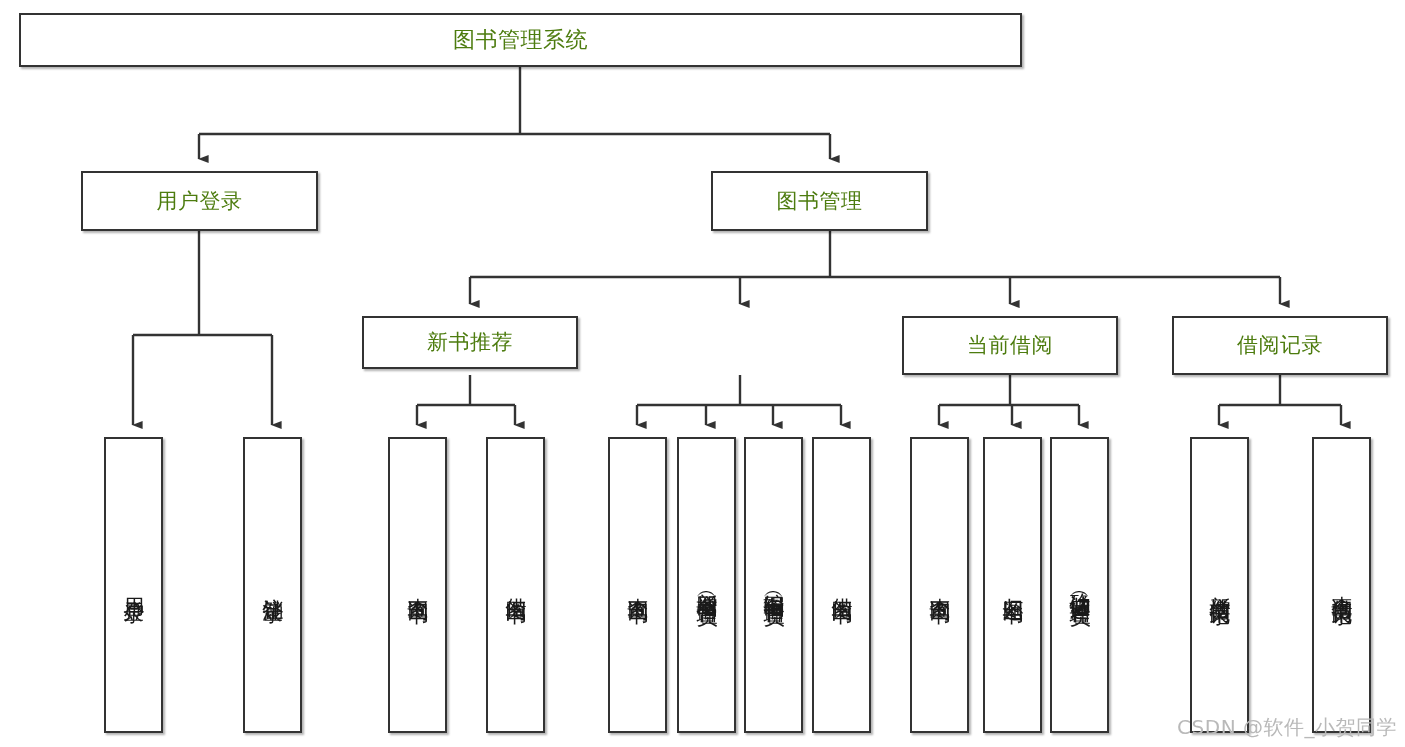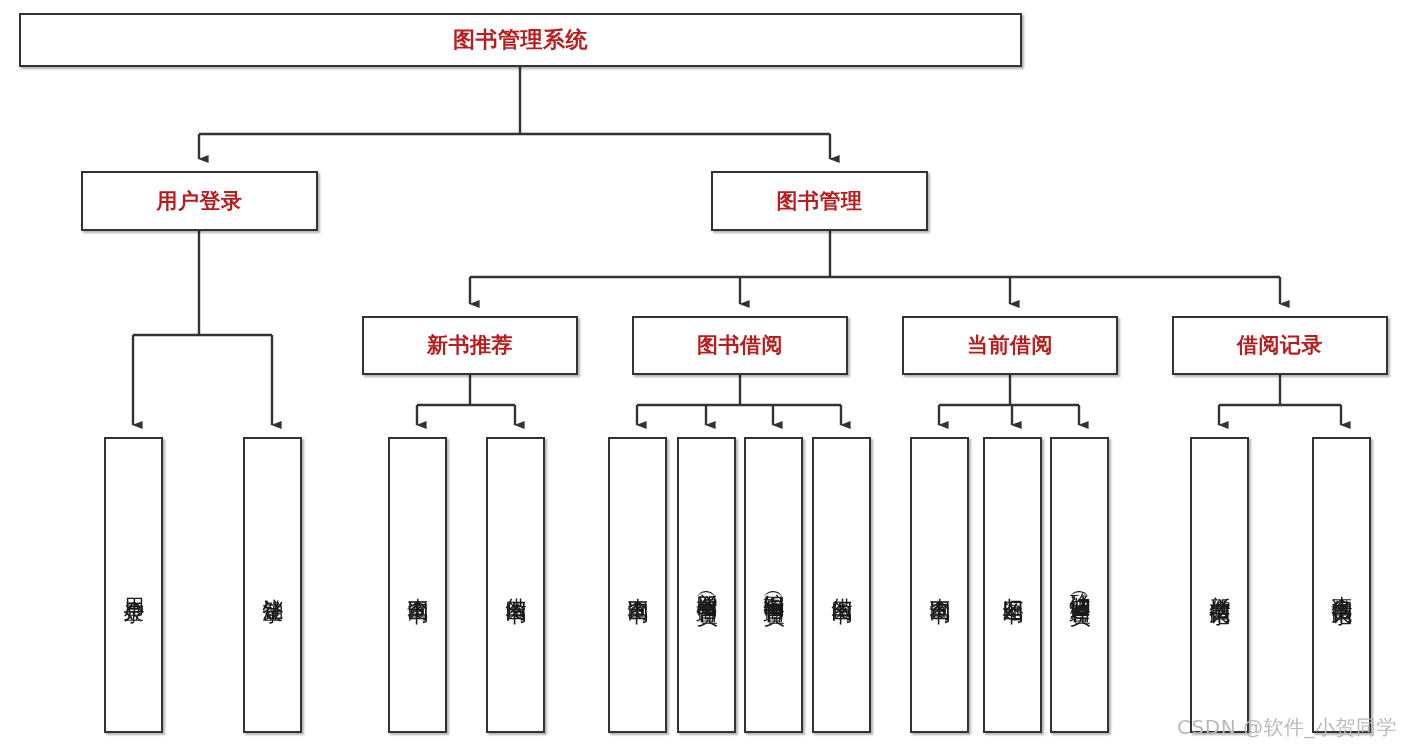--- a/index.html
+++ b/index.html
@@ -32,25 +32,24 @@
     box-sizing: border-box;
     background: #ffffff;
     border: 2px solid #333333;
     display: flex;
     align-items: center;
     justify-content: center;
     box-shadow: 2px 2px 2px rgba(0,0,0,0.30);
   }
   .node-label {
     font-size: 21px;
-    color: #b91c1c;
+    color: #4d7c0f;
     line-height: 1.15;
     white-space: nowrap;
     letter-spacing: 0.5px;
-    font-weight: bold;
   }
   .node-root .node-label { font-size: 22px; }
   .leaf-box {
     position: absolute;
     box-sizing: border-box;
     background: #ffffff;
     border: 2px solid #333333;
     display: flex;
     align-items: center;
     justify-content: center;
@@ -148,25 +147,22 @@
     <span class="node-label">图书管理系统</span>
   </div>
 
   <div class="node-box" id="node-user-login" style="left: 81px; top: 171px; width: 237px; height: 60px;">
     <span class="node-label">用户登录</span>
   </div>
   <div class="node-box" id="node-book-manage" style="left: 711px; top: 171px; width: 217px; height: 60px;">
     <span class="node-label">图书管理</span>
   </div>
 
-  <div class="node-box" id="node-new-book-rec" style="left: 362px; top: 316px; width: 216px; height: 59px; text-align: right;">
+  <div class="node-box" id="node-new-book-rec" style="left: 362px; top: 316px; width: 216px; height: 53px; text-align: right;">
     <span class="node-label">新书推荐</span>
-  </div>
-  <div class="node-box" id="node-book-borrow" style="left: 632px; top: 316px; width: 216px; height: 59px;">
-    <span class="node-label">图书借阅</span>
   </div>
   <div class="node-box" id="node-borrow-record" style="left: 1172px; top: 316px; width: 216px; height: 59px;">
     <span class="node-label">借阅记录</span>
   </div>
   <div class="node-box" id="node-current-borrow" style="left: 902px; top: 316px; width: 216px; height: 59px;">
     <span class="node-label">当前借阅</span>
   </div>
 
   <div id="leaf-container">
       <div class="leaf-box" style="left: 104px; top: 437px; width: 59px; height: 296px;">

